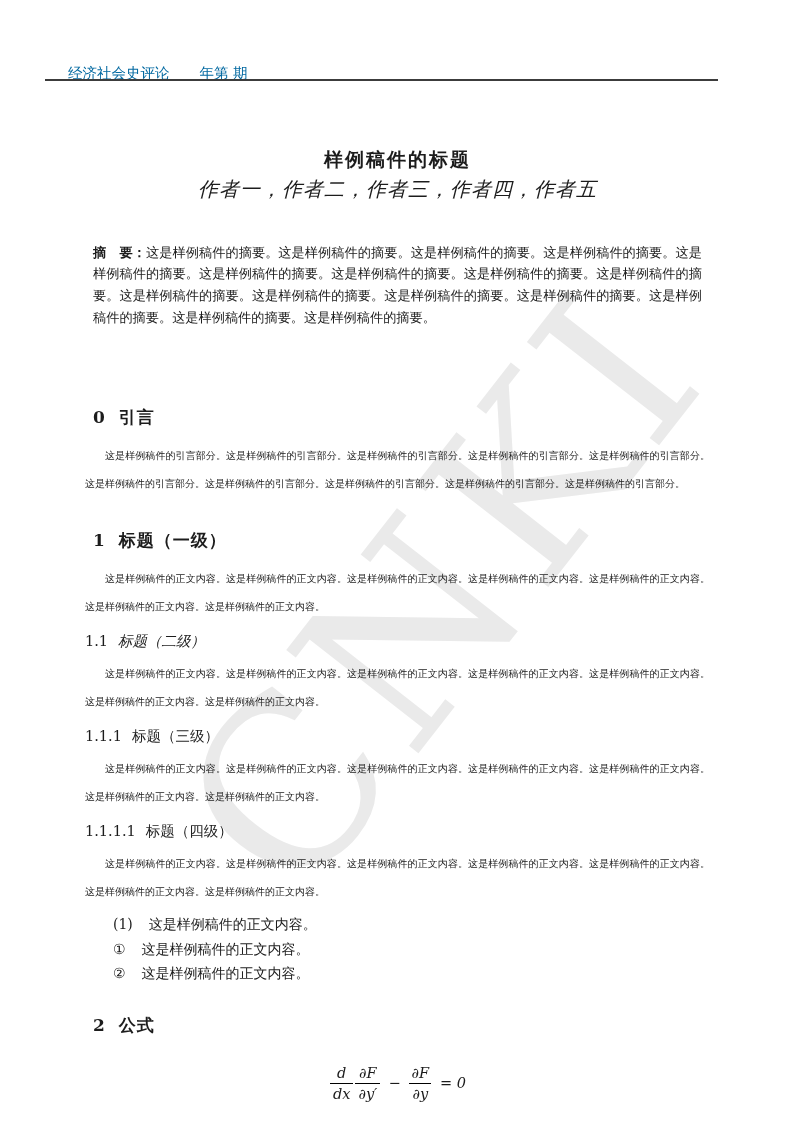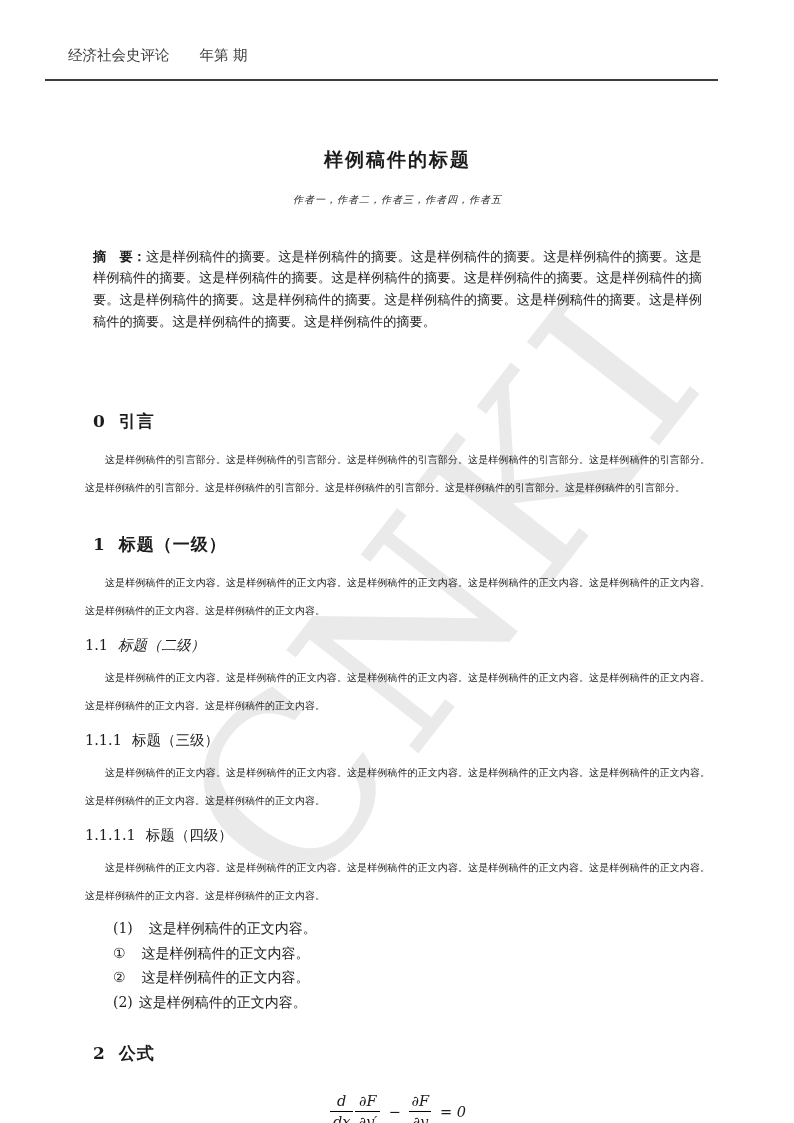--- a/index.html
+++ b/index.html
@@ -28,26 +28,26 @@
     color: #eaeaea;
     transform: rotate(-52deg);
     z-index: 0;
     user-select: none;
     white-space: nowrap;
   }
 
   
   .running-header {
     position: absolute;
-    top: 46px;
+    top: 64px;
     left: 68px;
     z-index: 2;
     font-family: "DejaVu Sans", "Liberation Sans", sans-serif;
     font-size: 14.5px;
-    color: #404040;
+    color: #0369a1;
   }
   .running-header .issue { margin-left: 30px; }
   .header-rule {
     position: absolute;
     top: 79px;
     left: 45px;
     width: 673px;
     height: 0;
     border-top: 2px solid #3c3c3c;
     z-index: 2;
@@ -62,24 +62,24 @@
 
   .article-title {
     margin: 0;
     text-align: center;
     font-size: 19px;
     font-weight: bold;
     letter-spacing: 2px;
     line-height: 1.25;
   }
   .authors {
-    margin-top: 21px;
+    margin-top: 4px;
     text-align: center;
     font-style: italic;
-    font-size: 10px;
+    font-size: 20px;
     letter-spacing: 1px;
   }
 
   
   .abstract-block {
     margin: 39px 8px 0 8px;
     font-size: 13.2px;
     line-height: 21.6px;
     text-align: justify;
   }
@@ -206,21 +206,20 @@
 
     <p class="subheading subheading-l4">
       <span class="sub-num">1.1.1.1</span><span class="sub-title">标题（四级）</span>
     </p>
     <p class="para para-tight">这是样例稿件的正文内容。这是样例稿件的正文内容。这是样例稿件的正文内容。这是样例稿件的正文内容。这是样例稿件的正文内容。这是样例稿件的正文内容。这是样例稿件的正文内容。</p>
 
     <div class="list-block">
       <p class="list-item"><span class="marker">(1)</span><span>这是样例稿件的正文内容。</span></p>
       <p class="list-item"><span class="marker">①</span><span>这是样例稿件的正文内容。</span></p>
       <p class="list-item"><span class="marker">②</span><span>这是样例稿件的正文内容。</span></p>
-      <p class="list-item narrow-gap"><span class="marker">(2)</span><span>这是样例稿件的正文内容。</span></p>
     </div>
 
     <h2 class="section-heading h-formula">
       <span class="sec-num">2</span><span class="sec-title">公式</span>
     </h2>
 
     <div class="formula-row">
       <span class="frac">
         <span class="num">d</span>
         <span class="den">dx</span>

